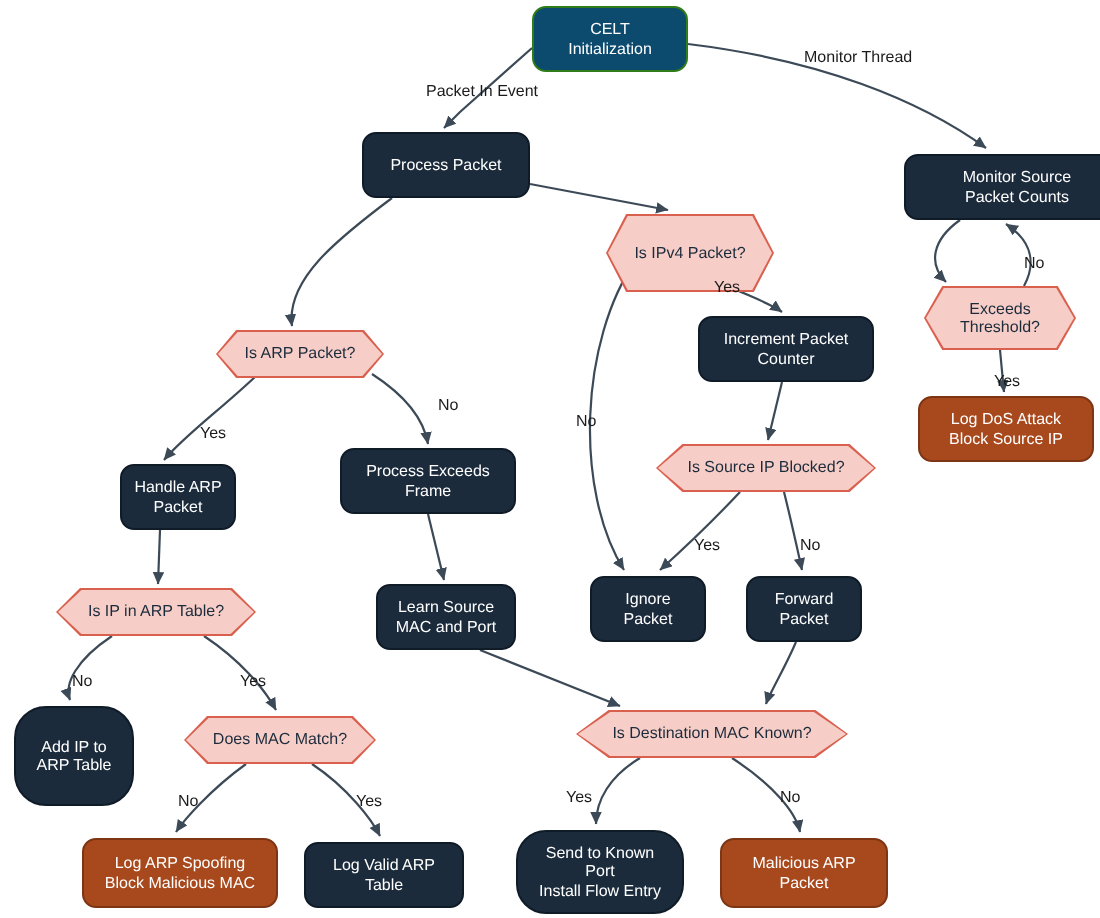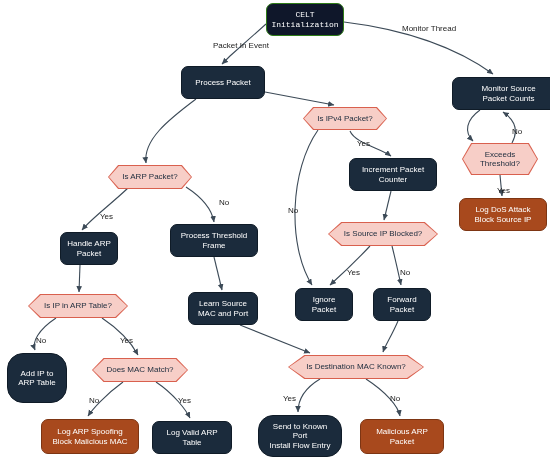--- a/index.html
+++ b/index.html
@@ -36,24 +36,23 @@
     border-radius: 7px;
     border-width: 1px;
     border-style: solid;
   }
   .node.proc {
     background: #1b2b3c;
     border-color: #0f1b27;
     color: #ffffff;
   }
   .node.start {
-    background: #0f172a;
+    background: #0c4a6e;
     border-color: #2f7c18;
     color: #ffffff;
-    font-family: Liberation Mono, monospace;
   }
   .node.alert {
     background: #a8491d;
     border-color: #7d3513;
     color: #ffffff;
   }
   .node.hex {
     background: #f7cec7;
     color: #1b2b3c;
     border: none;
@@ -113,37 +112,37 @@
         <path d="M 320 379 C 305 388 298 400 298 412" fill="none" stroke="#3c4a57" stroke-width="1.1" marker-end="url(#arrow)"></path>
         <path d="M 366 379 C 386 392 398 406 400 416" fill="none" stroke="#3c4a57" stroke-width="1.1" marker-end="url(#arrow)"></path>
       </g>
   </svg>
   <div id="node-layer">
       <div class="node rect start" style="left: 266px; top: 3px; width: 78px; height: 33px; font-size: 8px;">CELT
 Initialization</div>
       <div class="node rect proc" style="left: 181px; top: 66px; width: 84px; height: 33px; font-size: 8px;">Process Packet</div>
       <div class="node rect proc" style="left: 452px; top: 77px; width: 113px; height: 33px; font-size: 8px;">Monitor Source
 Packet Counts</div>
-      <div class="hexwrap" style="left: 303px; top: 107px; width: 84px; height: 23px;">
+      <div class="hexwrap" style="left: 303px; top: 107px; width: 84px; height: 39px;">
         <div class="node hex" style="font-size: 8px;">Is IPv4 Packet?</div>
       </div>
       <div class="hexwrap" style="left: 462px; top: 143px; width: 76px; height: 32px;">
         <div class="node hex" style="font-size: 8px;">Exceeds
 Threshold?</div>
       </div>
       <div class="hexwrap" style="left: 108px; top: 165px; width: 84px; height: 24px;">
         <div class="node hex" style="font-size: 8px;">Is ARP Packet?</div>
       </div>
       <div class="node rect proc" style="left: 349px; top: 158px; width: 88px; height: 33px; font-size: 8px;">Increment Packet
 Counter</div>
       <div class="node rect alert" style="left: 459px; top: 198px; width: 88px; height: 33px; font-size: 8px;">Log DoS Attack
 Block Source IP</div>
       <div class="node rect proc" style="left: 60px; top: 232px; width: 58px; height: 33px; font-size: 8px;">Handle ARP
 Packet</div>
-      <div class="node rect proc" style="left: 170px; top: 224px; width: 88px; height: 33px; font-size: 8px;">Process Threshold
+      <div class="node rect proc" style="left: 170px; top: 224px; width: 88px; height: 33px; font-size: 8px;">Process Exceeds
 Frame</div>
       <div class="hexwrap" style="left: 328px; top: 222px; width: 110px; height: 24px;">
         <div class="node hex" style="font-size: 8px;">Is Source IP Blocked?</div>
       </div>
       <div class="hexwrap" style="left: 28px; top: 294px; width: 100px; height: 24px;">
         <div class="node hex" style="font-size: 8px;">Is IP in ARP Table?</div>
       </div>
       <div class="node rect proc" style="left: 188px; top: 292px; width: 70px; height: 33px; font-size: 8px;">Learn Source
 MAC and Port</div>
       <div class="node rect proc" style="left: 295px; top: 288px; width: 58px; height: 33px; font-size: 8px;">Ignore

